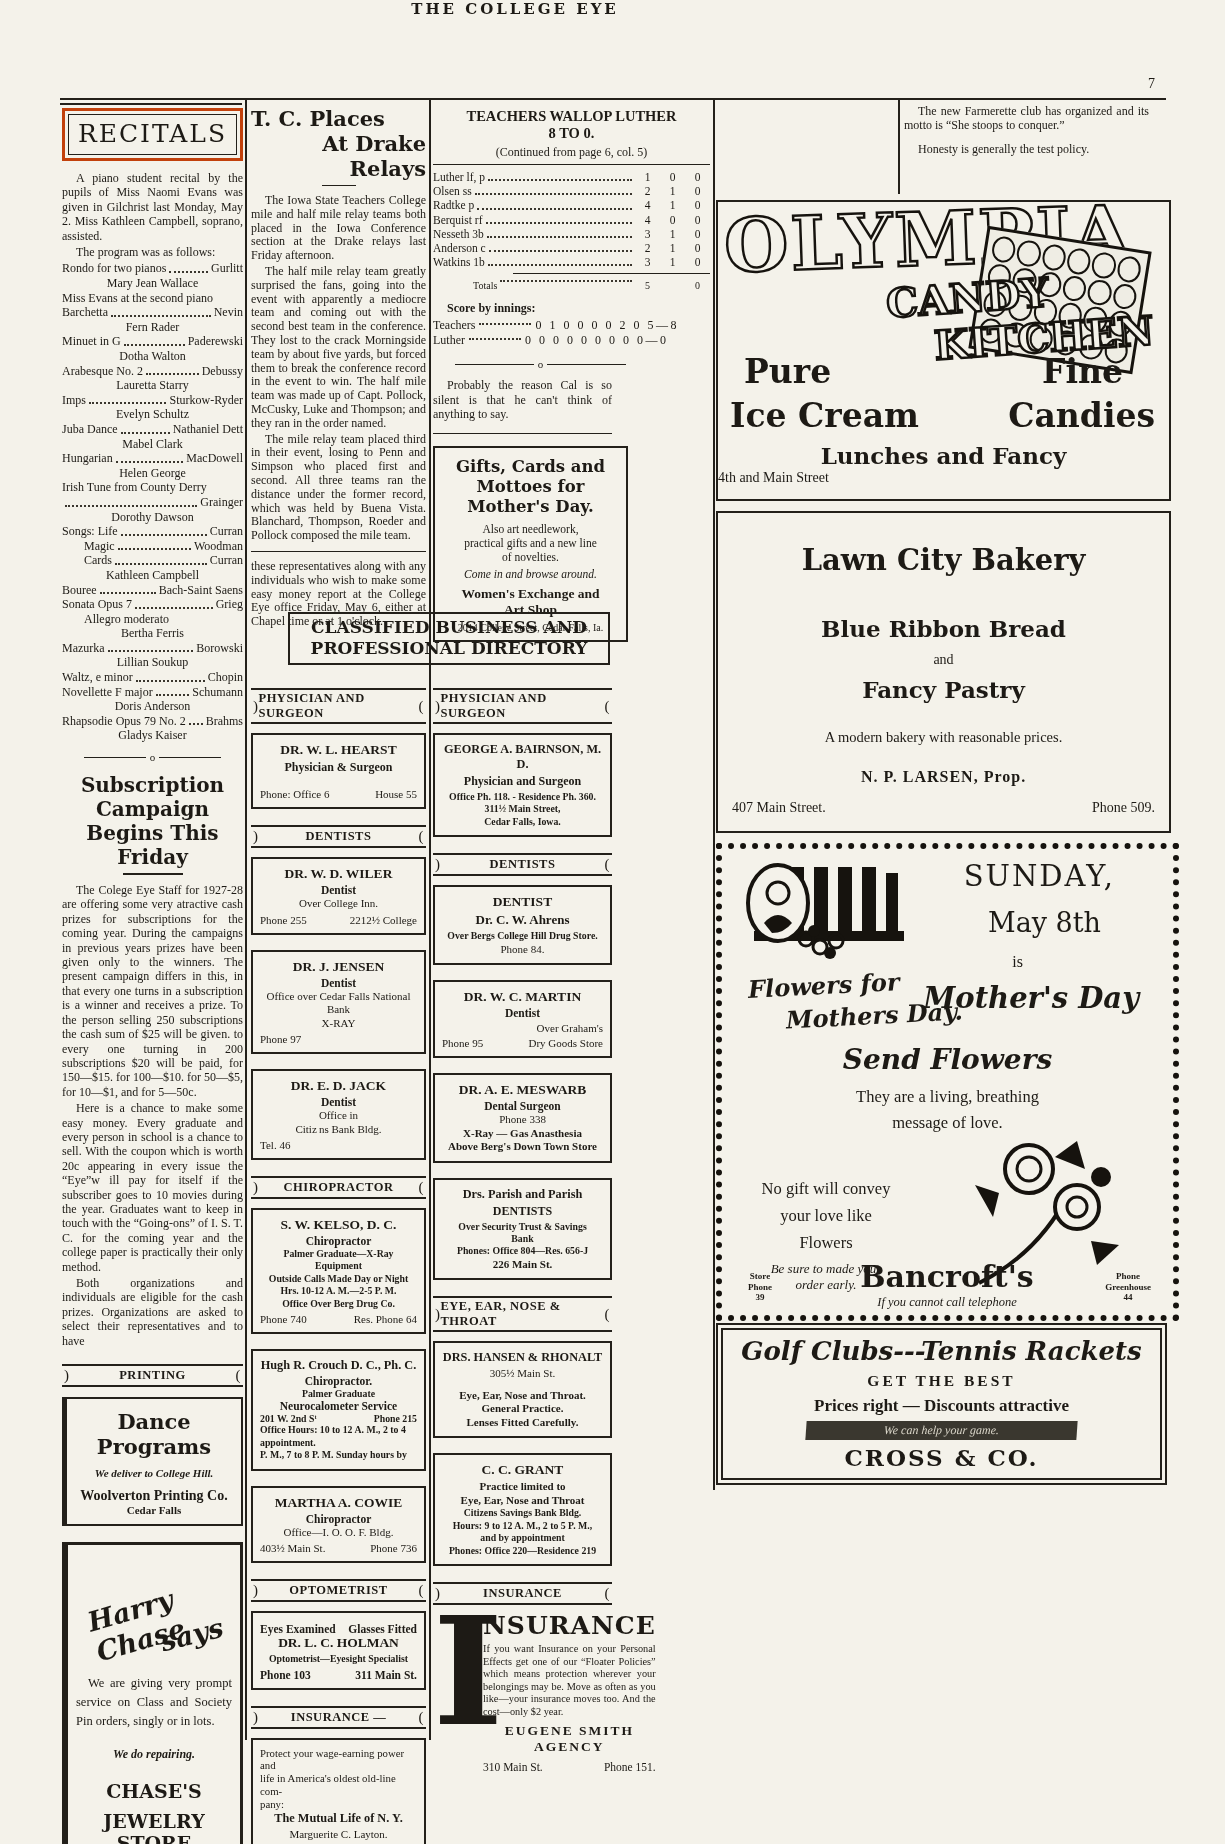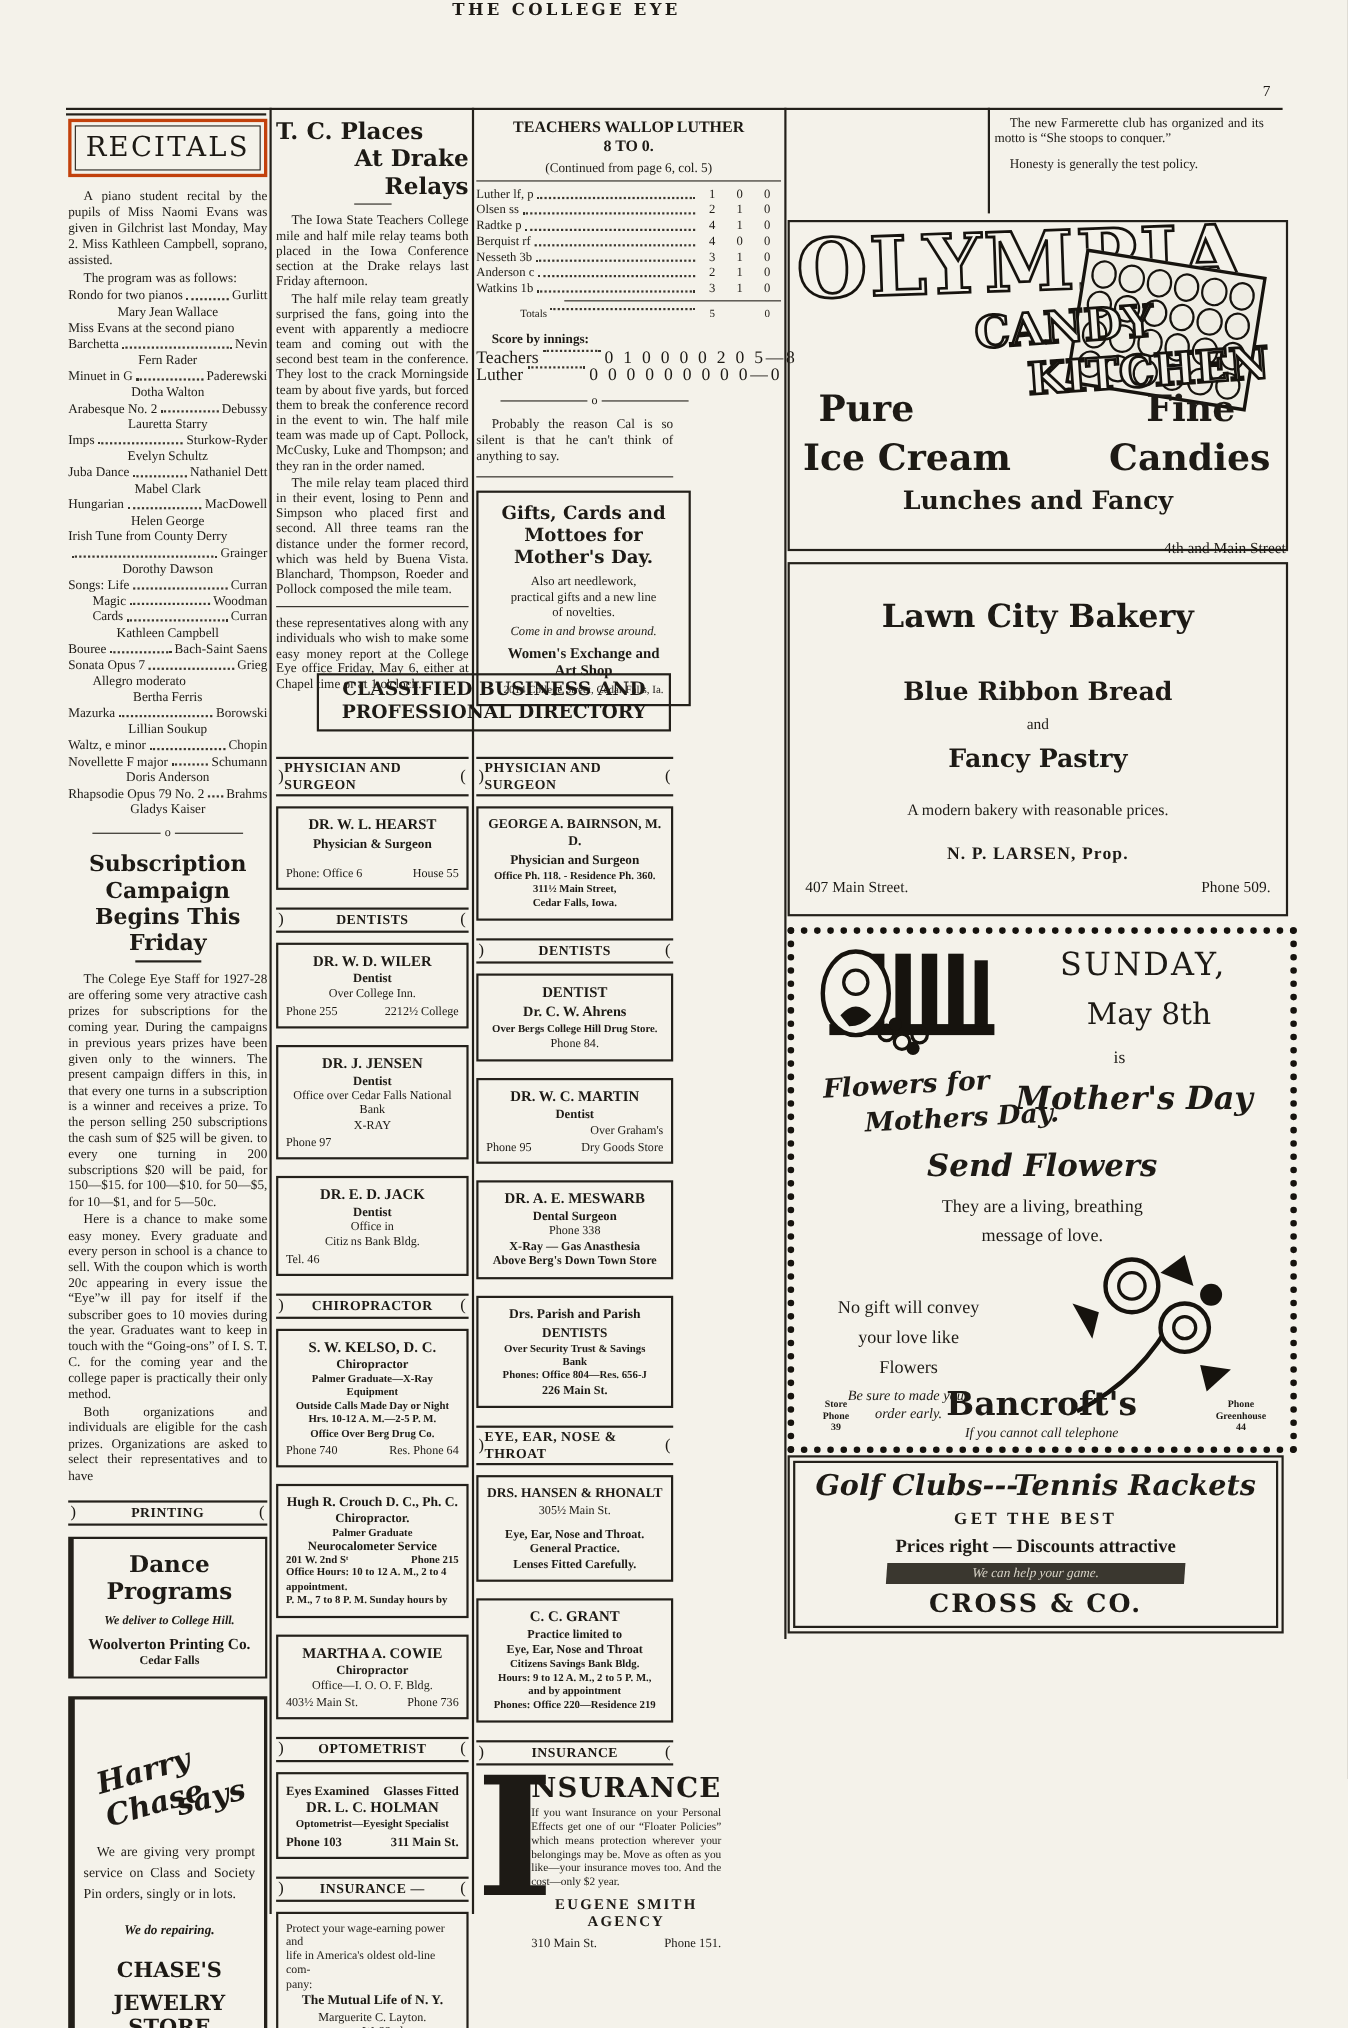--- a/index.html
+++ b/index.html
@@ -74,21 +74,21 @@
   .bs-cont{font-size:12px;text-align:center;margin:3px 0 4px 0;}
   .bs-rule{border-bottom:1.5px solid #23201a;margin:3px 0 5px 0;}
   .bs-row{display:flex;align-items:flex-end;font-size:11.5px;line-height:14.2px;}
   .bs-name{white-space:nowrap;}
   .bs-fill{flex:1;border-bottom:2px dotted #3a362e;margin:0 3px 3px 3px;}
   .bs-num{width:25px;text-align:center;}
   .bs-rule2{border-bottom:1.5px solid #23201a;margin:4px 0 6px 80px;}
   .tot-row{display:flex;align-items:flex-start;font-size:10px;margin:2px 0 10px 0;}
   .tot-row .bs-name{margin-left:40px;}
   .in-label{font-size:12px;margin:8px 0 2px 14px;font-weight:bold;}
-  .in-row{display:flex;align-items:flex-start;font-size:16px;line-height:15px;}
+  .in-row{display:flex;align-items:center;font-size:12px;line-height:15px;}
   .in-row .team{white-space:nowrap;}
   .in-row .fill{flex:0 0 52px;border-bottom:2px dotted #3a362e;margin:0 4px 3px 4px;}
   .in-score{letter-spacing:2.5px;white-space:nowrap;}
   .narrow{width:179px;}
   .cal{font-size:12px;line-height:14.2px;text-align:justify;text-indent:14px;margin-top:8px;}
   .gifts-box{border:2.5px solid #23201a;text-align:center;padding:9px 6px 7px 6px;margin-top:12px;}
   .gifts-t{font-family:"DejaVu Serif",serif;font-weight:bold;font-size:16.5px;line-height:20px;}
   .gifts-s{font-size:11.5px;line-height:14px;margin-top:5px;}
   .gifts-i{font-style:italic;font-size:11.5px;margin-top:4px;}
   .gifts-shop{font-weight:bold;font-size:13.5px;line-height:16px;margin-top:6px;}
@@ -140,21 +140,21 @@
   .candybox{position:absolute;right:26px;top:36px;width:150px;height:108px;border:3px solid #16130e;
             transform:rotate(9deg);background:#efede4;display:grid;
             grid-template-columns:repeat(6,1fr);grid-template-rows:repeat(4,1fr);padding:5px;gap:2px;}
   .candybox i{border:2px solid #16130e;border-radius:50%;display:block;}
   .oly-pure{position:absolute;left:26px;top:150px;font-family:"DejaVu Serif",serif;font-weight:bold;font-size:33px;}
   .oly-fine{position:absolute;right:46px;top:150px;font-family:"DejaVu Serif",serif;font-weight:bold;font-size:33px;}
   .oly-ice{position:absolute;left:12px;top:194px;font-family:"DejaVu Serif",serif;font-weight:bold;font-size:33px;}
   .oly-cand{position:absolute;right:14px;top:194px;font-family:"DejaVu Serif",serif;font-weight:bold;font-size:33px;}
   .oly-lunch{position:absolute;left:0;top:240px;width:100%;text-align:center;
              font-family:"DejaVu Serif",serif;font-weight:bold;font-size:23px;}
-  .oly-addr{position:absolute;left:0;top:290px;width:100%;text-align:right;font-size:14px;}
+  .oly-addr{position:absolute;left:0;top:268px;width:100%;text-align:left;font-size:14px;}
 
   
   #bakery{position:absolute;left:716px;top:511px;width:451px;height:318px;border:2px solid #23201a;text-align:center;}
   .bak-name{font-family:"DejaVu Serif",serif;font-weight:bold;font-size:29px;margin-top:30px;}
   .bak-l1{font-family:"DejaVu Serif",serif;font-weight:bold;font-size:23px;margin-top:38px;}
   .bak-and{font-size:14px;margin-top:10px;}
   .bak-l2{font-family:"DejaVu Serif",serif;font-weight:bold;font-size:23px;margin-top:8px;}
   .bak-tag{font-size:14.5px;margin-top:26px;}
   .bak-prop{font-weight:bold;font-size:16px;margin-top:22px;letter-spacing:1px;}
   .bak-row{display:flex;justify-content:space-between;font-size:14px;padding:0 14px;margin-top:14px;}

